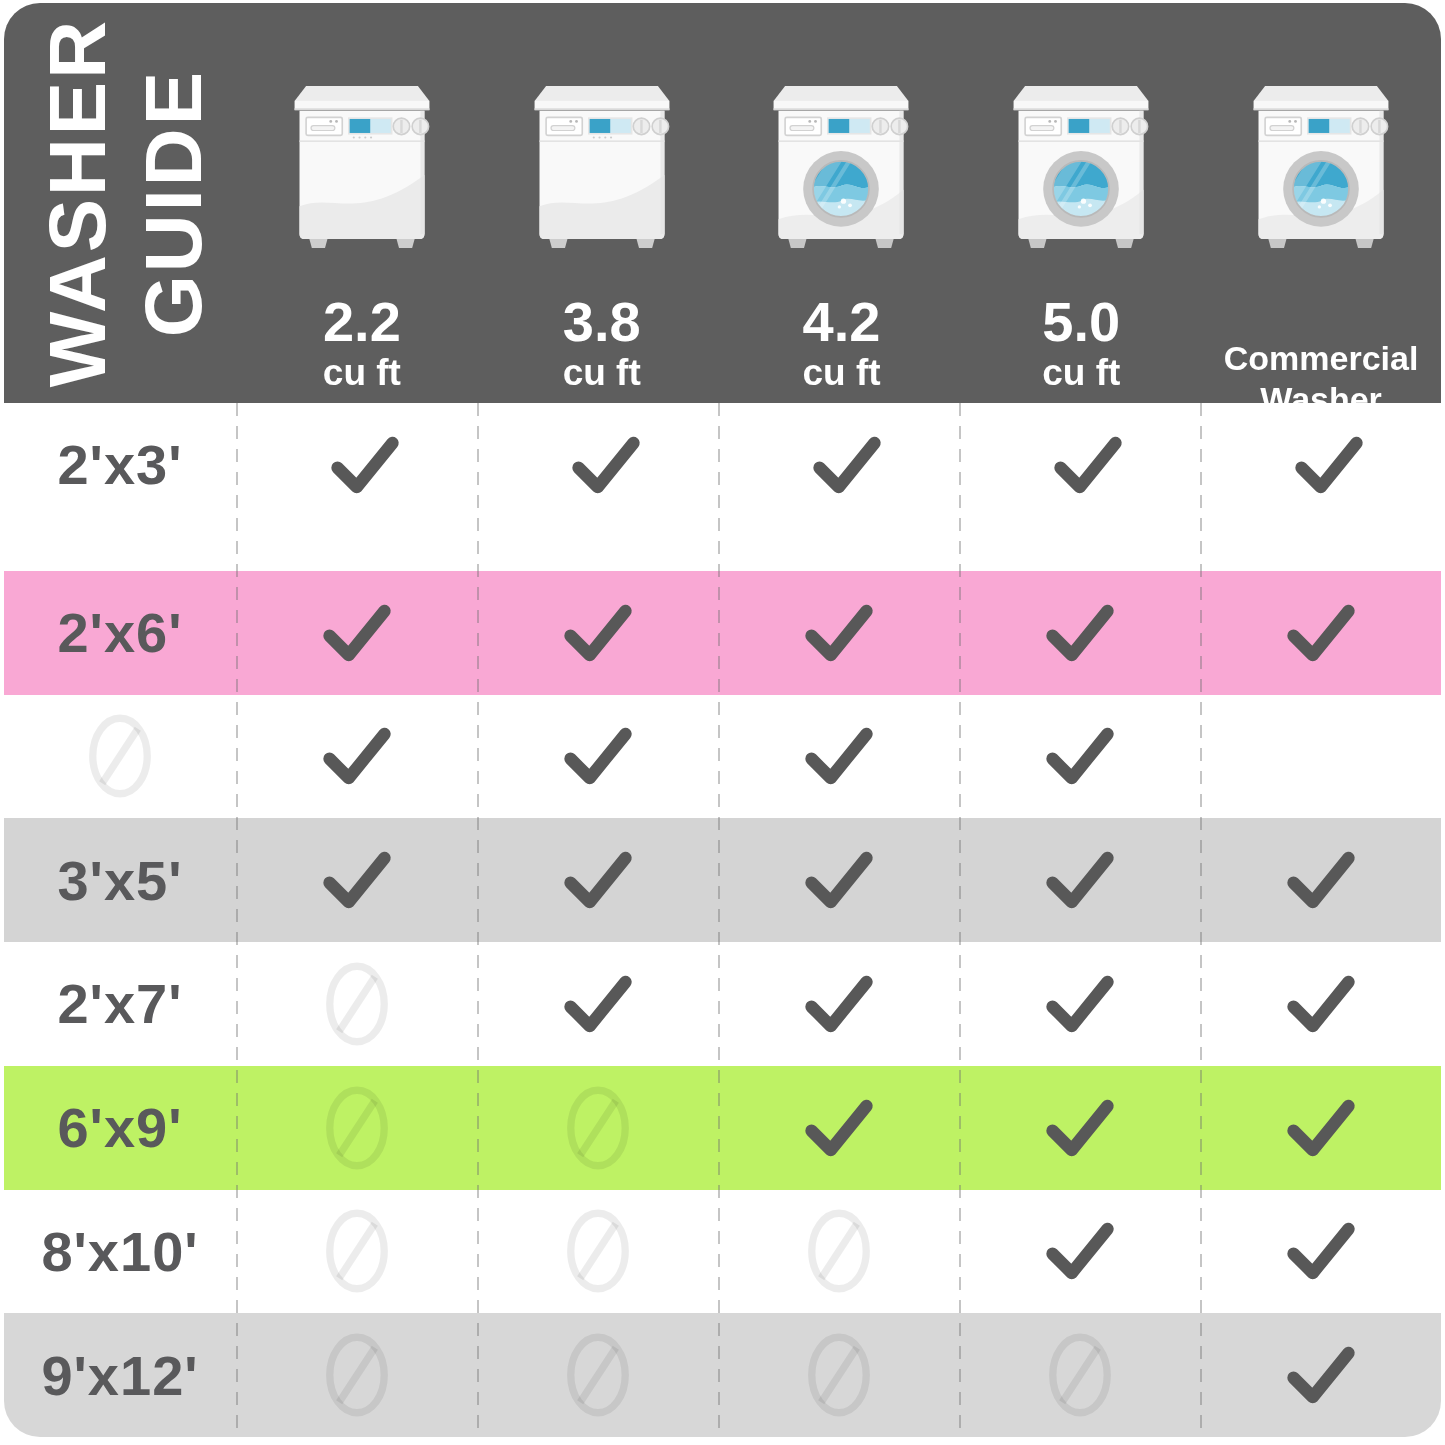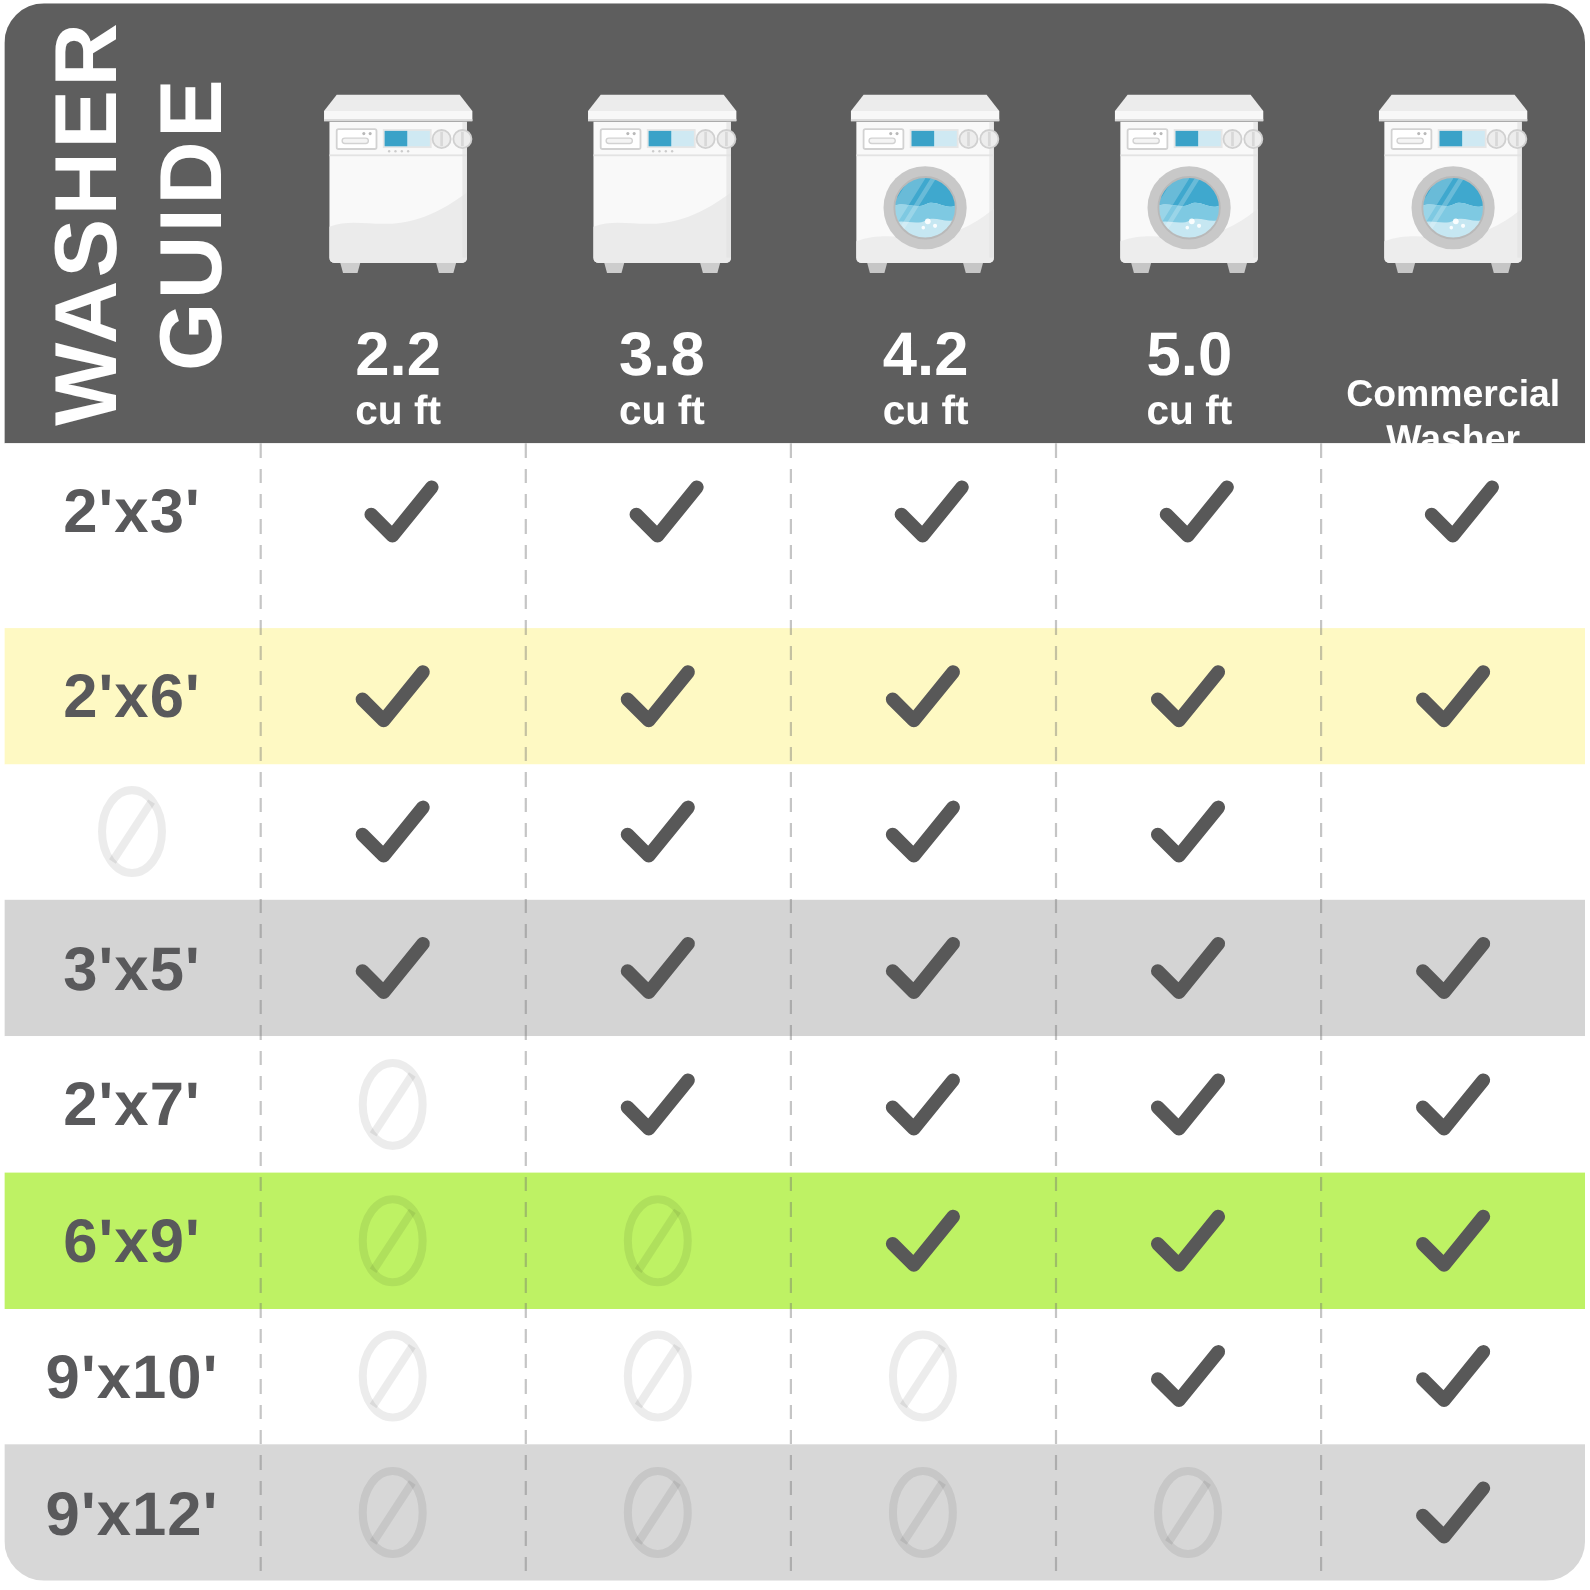--- a/index.html
+++ b/index.html
@@ -279,21 +279,21 @@
 </span>
         </div>
         <div class="cell mark-cell">
           <span class="mark">
   <svg width="74" height="66" viewBox="0 0 80 72" xmlns="http://www.w3.org/2000/svg">
     <path d="M10,39 L31,60 L70,12" fill="none" stroke="#585858" stroke-width="13.5" stroke-linecap="round" stroke-linejoin="round"></path>
   </svg>
 </span>
         </div>
       </div>
-      <div class="row" style="background: #fef9c3; margin-top: 44px;">
+      <div class="row" style="background: #f9a8d4; margin-top: 44px;">
         <div class="cell label-cell">2'x6'</div>
         <div class="cell mark-cell">
           <span class="mark">
   <svg width="74" height="66" viewBox="0 0 80 72" xmlns="http://www.w3.org/2000/svg">
     <path d="M10,39 L31,60 L70,12" fill="none" stroke="#585858" stroke-width="13.5" stroke-linecap="round" stroke-linejoin="round"></path>
   </svg>
 </span>
         </div>
         <div class="cell mark-cell">
           <span class="mark">
@@ -481,21 +481,21 @@
         </div>
         <div class="cell mark-cell">
           <span class="mark">
   <svg width="74" height="66" viewBox="0 0 80 72" xmlns="http://www.w3.org/2000/svg">
     <path d="M10,39 L31,60 L70,12" fill="none" stroke="#585858" stroke-width="13.5" stroke-linecap="round" stroke-linejoin="round"></path>
   </svg>
 </span>
         </div>
       </div>
       <div class="row" style="background: rgb(255, 255, 255);">
-        <div class="cell label-cell">9'x10'</div>
+        <div class="cell label-cell">8'x10'</div>
         <div class="cell mark-cell">
           <span class="mark">
   <svg width="70" height="88" viewBox="0 0 66 84" xmlns="http://www.w3.org/2000/svg">
     <g stroke="rgba(0,0,0,0.075)" stroke-width="7" fill="none">
       <ellipse cx="33" cy="42" rx="26" ry="36"></ellipse>
       <line x1="16" y1="68" x2="50" y2="16"></line>
     </g>
   </svg>
 </span>
         </div>

